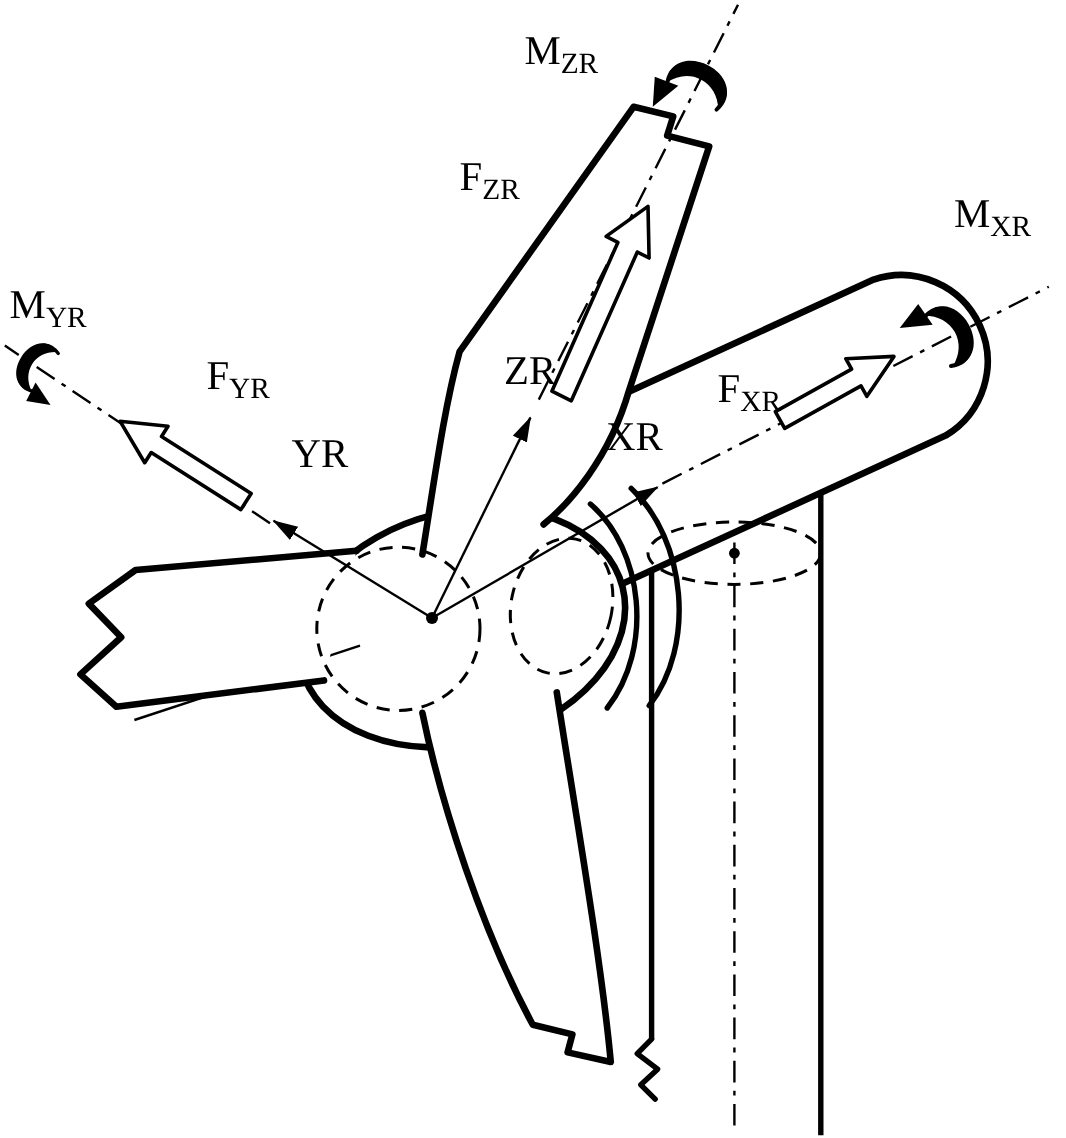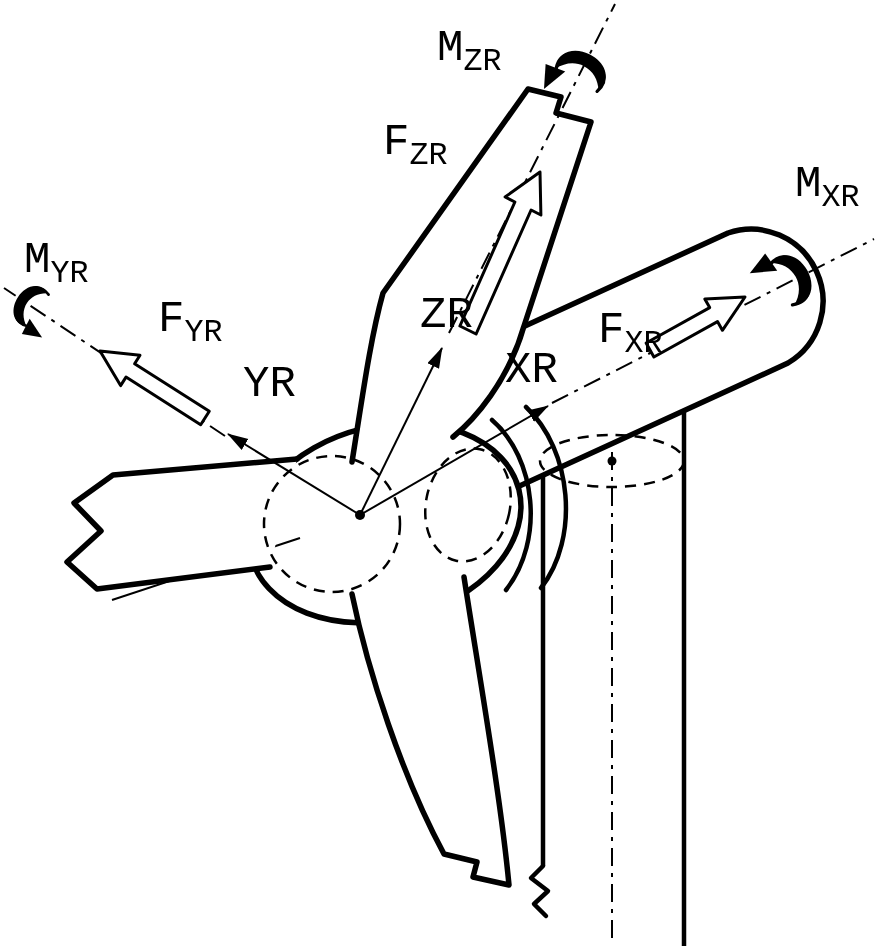--- a/index.html
+++ b/index.html
@@ -7,22 +7,22 @@
   .stage{position:relative;width:888px;height:948px;background:var(--bg);overflow:hidden;}
   .stage svg{position:absolute;left:0;top:0;}
   
   .ink{stroke:var(--ink);}
   .w55{stroke-width:5.5;} .w45{stroke-width:4.5;} .w3{stroke-width:3;} .w25{stroke-width:2.5;} .w2{stroke-width:2;}
   .fn{fill:none;} .fw{fill:var(--bg);} .fk{fill:var(--ink);}
   .dsh{stroke-dasharray:11 8;}
   .ddot{stroke-dasharray:18 7 4 7;}
   .rnd{stroke-linecap:round;stroke-linejoin:round;}
   
-  .lbl{position:absolute;font-family:Liberation Mono, monospace;
-       font-size:44px;font-weight:400;color:var(--ink);line-height:1;white-space:nowrap;}
+  .lbl{position:absolute;font-family:Liberation Serif, serif;
+       font-size:34px;font-weight:400;color:var(--ink);line-height:1;white-space:nowrap;}
   .lbl sub{font-size:0.72em;}
 </style>
 </head>
 <body>
 
 <div class="stage">
 
   <svg width="888" height="948" viewBox="0 0 888 948">
     <defs>
       <marker id="ah" markerUnits="userSpaceOnUse" markerWidth="24" markerHeight="15" refX="20" refY="6.5" orient="auto">
@@ -78,22 +78,22 @@
       <path d="M 4 13 L 27 23 L 6 32 Z" class="fk"></path>
     </g>
     <g transform="translate(33,307) rotate(33) scale(0.9)">
       <path d="M 7 -21 C -9 -27 -17 -14 -17 0 C -17 14 -9 27 7 21" class="ink w3 fn rnd"></path>
       <path d="M 6 -22 C -11 -28 -20 -14 -20 0 C -20 14 -11 28 6 22 C -3 17 -8 9 -8 0 C -8 -9 -3 -17 6 -22 Z" class="fk"></path>
       <path d="M 4 13 L 27 23 L 6 32 Z" class="fk"></path>
     </g>
   </svg>
 
   <span class="lbl" style="left:437px;top:26px"><span>M</span><sub>ZR</sub></span>
-  <span class="lbl" style="left:383px;top:120px"><span>F</span><sub>ZR</sub></span>
+  <span class="lbl" style="left:383px;top:131px"><span>F</span><sub>ZR</sub></span>
   <span class="lbl" style="left:795px;top:162px"><span>M</span><sub>XR</sub></span>
-  <span class="lbl" style="left:24px;top:238px"><span>M</span><sub>YR</sub></span>
-  <span class="lbl" style="left:158px;top:297px"><span>F</span><sub>YR</sub></span>
+  <span class="lbl" style="left:8px;top:238px"><span>M</span><sub>YR</sub></span>
+  <span class="lbl" style="left:172px;top:297px"><span>F</span><sub>YR</sub></span>
   <span class="lbl" style="left:598px;top:308px"><span>F</span><sub>XR</sub></span>
   <span class="lbl" style="left:243px;top:362px">YR</span>
   <span class="lbl" style="left:420px;top:293px">ZR</span>
   <span class="lbl" style="left:505px;top:348px">XR</span>
 
 </div>
 
 </body></html>

